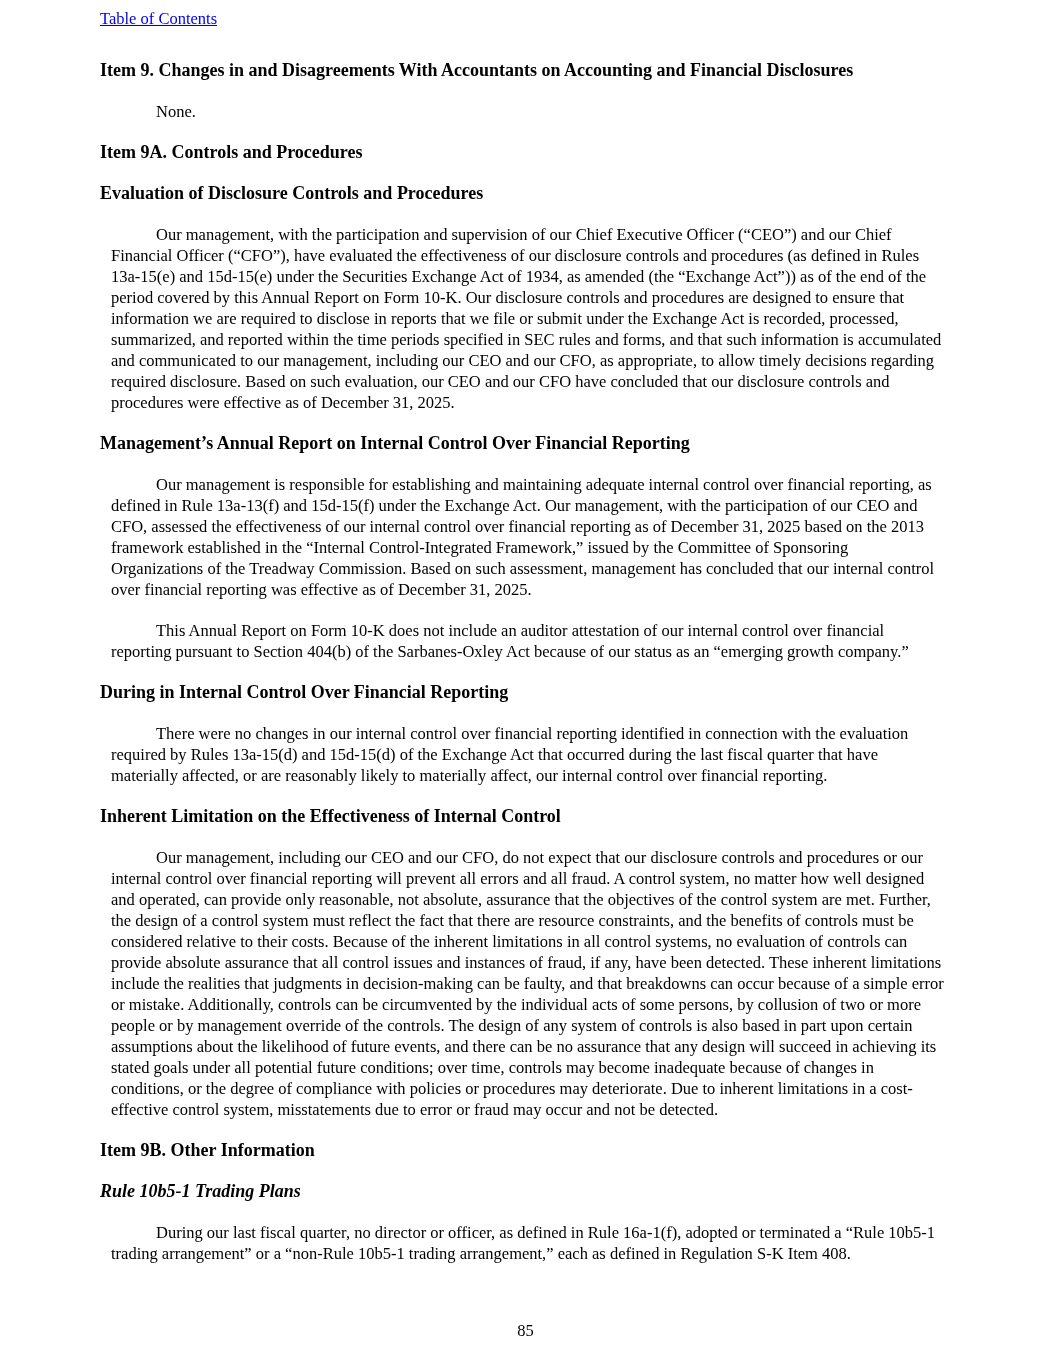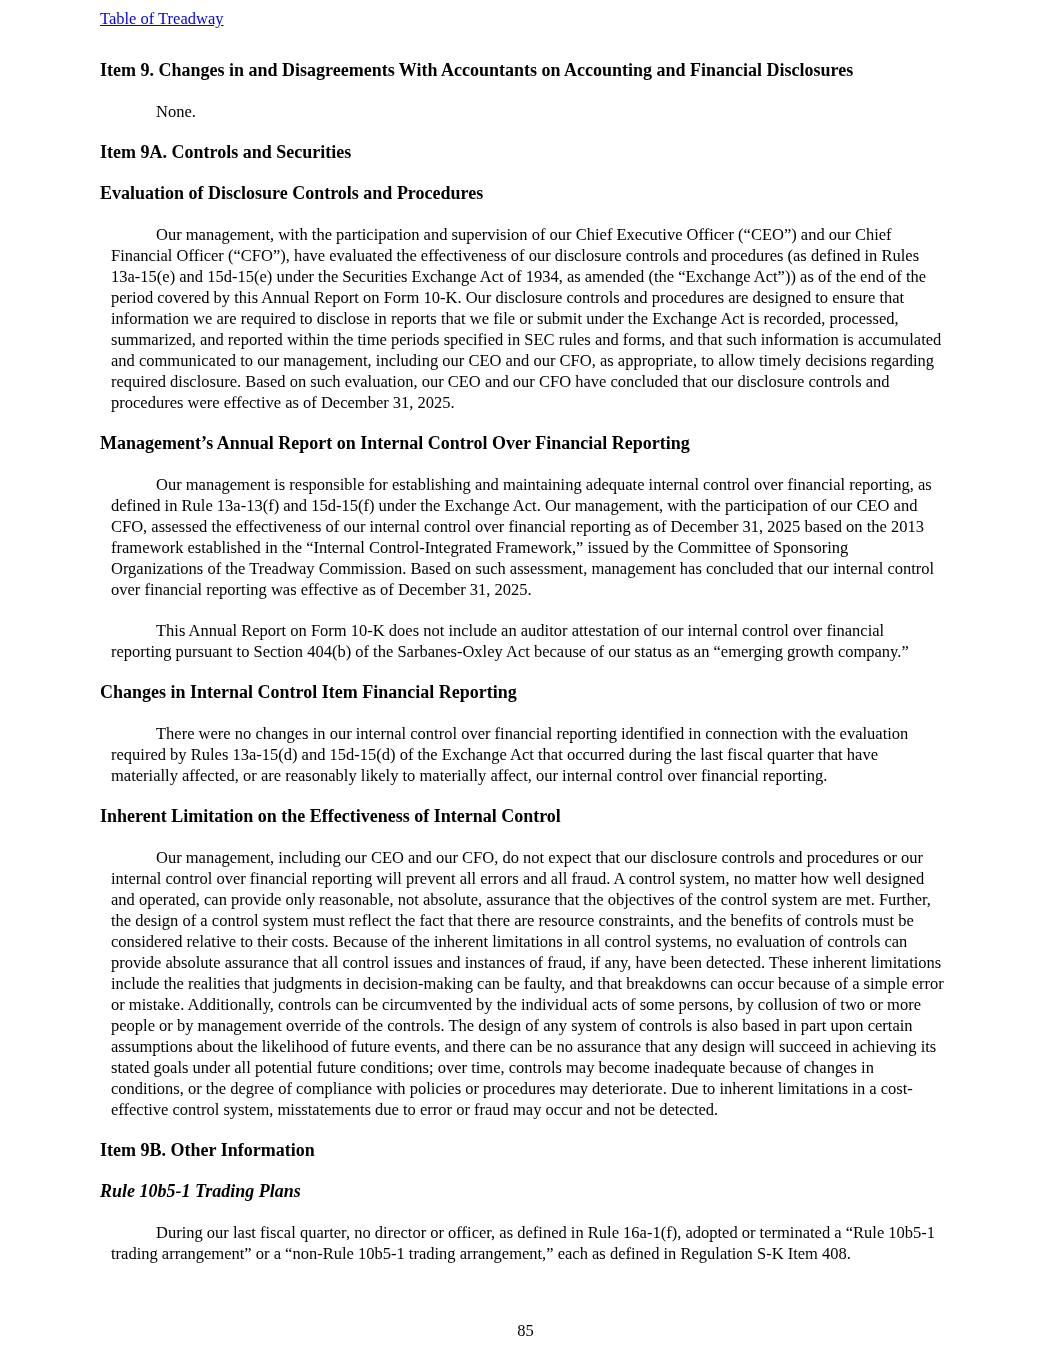--- a/index.html
+++ b/index.html
@@ -50,40 +50,40 @@
     bottom: 24px;
     text-align: center;
   }
 </style>
 </head>
 <body>
 
 <div class="page">
 
   <div class="top-links">
-    <a href="#">Table of Treadway</a>
+    <a href="#">Table of Contents</a>
   </div>
 
   <div class="doc-heading top-gap">Item 9. Changes in and Disagreements With Accountants on Accounting and Financial Disclosures</div>
 
   <p class="doc-para">None.</p>
 
-  <div class="doc-heading">Item 9A. Controls and Securities</div>
+  <div class="doc-heading">Item 9A. Controls and Procedures</div>
 
   <div class="doc-heading">Evaluation of Disclosure Controls and Procedures</div>
 
   <p class="doc-para">Our management, with the participation and supervision of our Chief Executive Officer (“CEO”) and our Chief Financial Officer (“CFO”), have evaluated the effectiveness of our disclosure controls and procedures (as defined in Rules 13a-15(e) and 15d-15(e) under the Securities Exchange Act of 1934, as amended (the “Exchange Act”)) as of the end of the period covered by this Annual Report on Form 10-K. Our disclosure controls and procedures are designed to ensure that information we are required to disclose in reports that we file or submit under the Exchange Act is recorded, processed, summarized, and reported within the time periods specified in SEC rules and forms, and that such information is accumulated and communicated to our management, including our CEO and our CFO, as appropriate, to allow timely decisions regarding required disclosure. Based on such evaluation, our CEO and our CFO have concluded that our disclosure controls and procedures were effective as of December 31, 2025.</p>
 
   <div class="doc-heading">Management’s Annual Report on Internal Control Over Financial Reporting</div>
 
   <p class="doc-para">Our management is responsible for establishing and maintaining adequate internal control over financial reporting, as defined in Rule 13a-13(f) and 15d-15(f) under the Exchange Act. Our management, with the participation of our CEO and CFO, assessed the effectiveness of our internal control over financial reporting as of December 31, 2025 based on the 2013 framework established in the “Internal Control-Integrated Framework,” issued by the Committee of Sponsoring Organizations of the Treadway Commission. Based on such assessment, management has concluded that our internal control over financial reporting was effective as of December 31, 2025.</p>
 
   <p class="doc-para">This Annual Report on Form 10-K does not include an auditor attestation of our internal control over financial reporting pursuant to Section 404(b) of the Sarbanes-Oxley Act because of our status as an “emerging growth company.”</p>
 
-  <div class="doc-heading">Changes in Internal Control Item Financial Reporting</div>
+  <div class="doc-heading">During in Internal Control Over Financial Reporting</div>
 
   <p class="doc-para">There were no changes in our internal control over financial reporting identified in connection with the evaluation required by Rules 13a-15(d) and 15d-15(d) of the Exchange Act that occurred during the last fiscal quarter that have materially affected, or are reasonably likely to materially affect, our internal control over financial reporting.</p>
 
   <div class="doc-heading">Inherent Limitation on the Effectiveness of Internal Control</div>
 
   <p class="doc-para">Our management, including our CEO and our CFO, do not expect that our disclosure controls and procedures or our internal control over financial reporting will prevent all errors and all fraud. A control system, no matter how well designed and operated, can provide only reasonable, not absolute, assurance that the objectives of the control system are met. Further, the design of a control system must reflect the fact that there are resource constraints, and the benefits of controls must be considered relative to their costs. Because of the inherent limitations in all control systems, no evaluation of controls can provide absolute assurance that all control issues and instances of fraud, if any, have been detected. These inherent limitations include the realities that judgments in decision-making can be faulty, and that breakdowns can occur because of a simple error or mistake. Additionally, controls can be circumvented by the individual acts of some persons, by collusion of two or more people or by management override of the controls. The design of any system of controls is also based in part upon certain assumptions about the likelihood of future events, and there can be no assurance that any design will succeed in achieving its stated goals under all potential future conditions; over time, controls may become inadequate because of changes in conditions, or the degree of compliance with policies or procedures may deteriorate. Due to inherent limitations in a cost-effective control system, misstatements due to error or fraud may occur and not be detected.</p>
 
   <div class="doc-heading">Item 9B. Other Information</div>
 
   <div class="doc-heading italic">Rule 10b5-1 Trading Plans</div>

